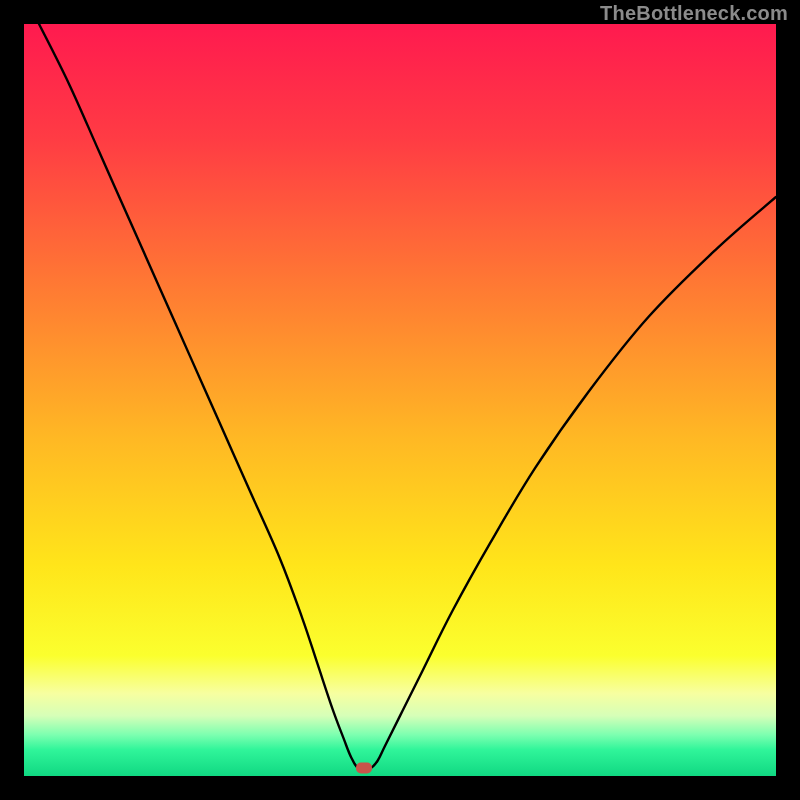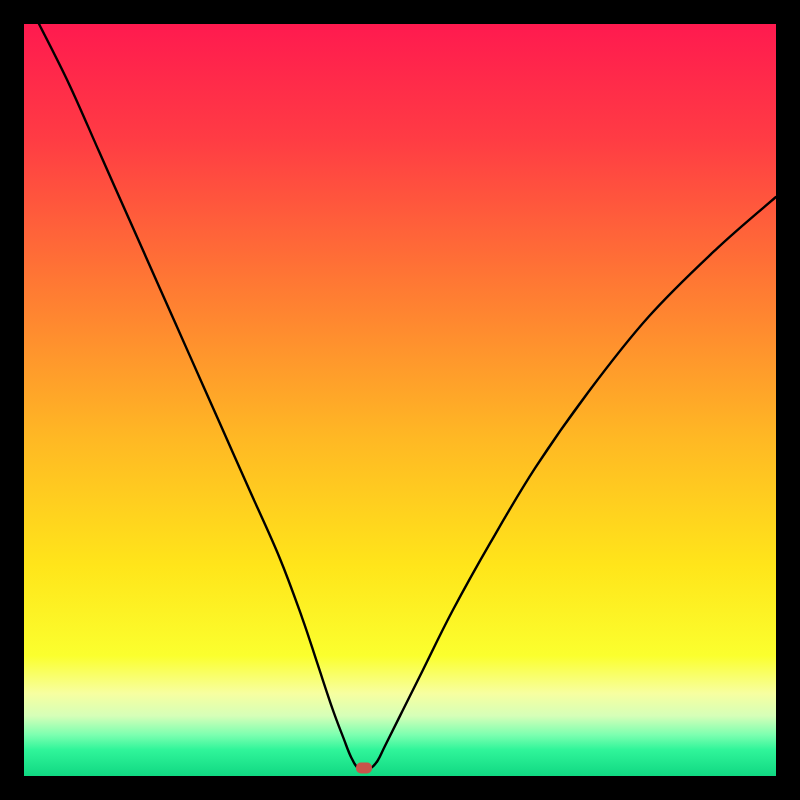--- a/index.html
+++ b/index.html
@@ -55,20 +55,21 @@
     font-size: 20px;
     font-weight: 600;
     color: #8b8b8b;
     letter-spacing: 0.2px;
   }
 </style>
 </head>
 <body>
 
 <div class="frame">
+  <div class="watermark">TheBottleneck.com</div>
   <div class="plot">
     <svg class="gradient" viewBox="0 0 752 752" preserveAspectRatio="none">
       <defs>
         <linearGradient id="bg" x1="0" y1="0" x2="0" y2="1">
             <stop offset="0%" stop-color="#ff1a4f"></stop>
             <stop offset="15%" stop-color="#ff3b44"></stop>
             <stop offset="35%" stop-color="#ff7a33"></stop>
             <stop offset="55.00000000000001%" stop-color="#ffb824"></stop>
             <stop offset="72%" stop-color="#ffe51a"></stop>
             <stop offset="84%" stop-color="#fbff2e"></stop>

